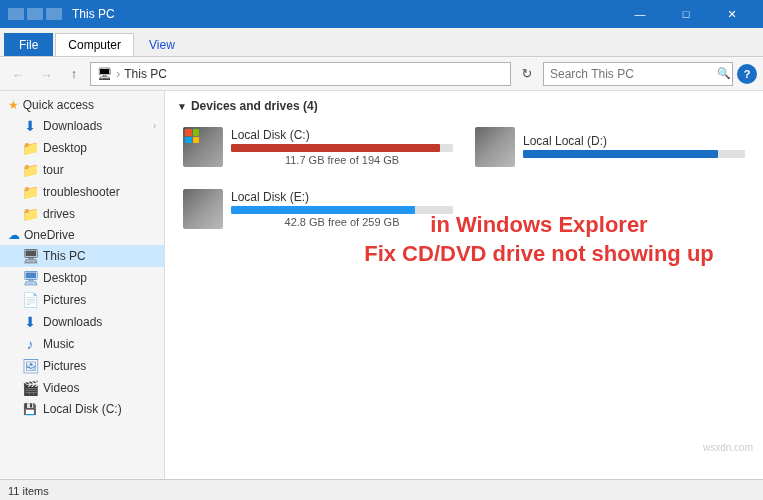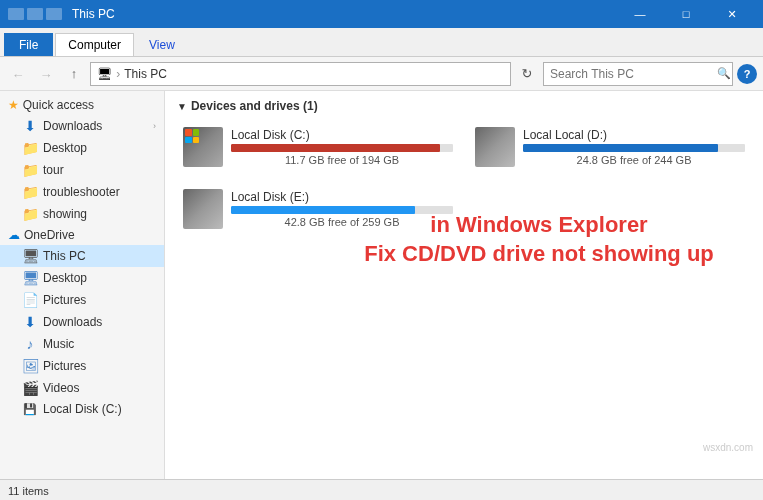--- a/index.html
+++ b/index.html
@@ -340,21 +340,21 @@
     <div class="sidebar-item">
       <span class="item-icon folder-icon">📁</span>
       <span>tour</span>
     </div>
     <div class="sidebar-item">
       <span class="item-icon folder-icon">📁</span>
       <span>troubleshooter</span>
     </div>
     <div class="sidebar-item">
       <span class="item-icon folder-icon">📁</span>
-      <span>showing</span>
+      <span>drives</span>
     </div>
 
     <div class="sidebar-group-header">
       <span style="color:#0078d4;">☁</span>
       <span>OneDrive</span>
     </div>
 
     <div class="sidebar-item selected">
       <span class="item-icon" style="color:#555;">🖥</span>
       <span>This PC</span>
@@ -385,21 +385,21 @@
     </div>
     <div class="sidebar-item">
       <span class="item-icon" style="color:#888;font-size:11px;">💾</span>
       <span>Local Disk (C:)</span>
     </div>
   </div>
 
   <div class="content-area">
     <div class="section-header">
       <span class="section-chevron">▼</span>
-      <span class="section-title">Devices and drives (1)</span>
+      <span class="section-title">Devices and drives (4)</span>
     </div>
 
     <div class="drives-grid">
 
       <div class="drive-item">
         <div class="drive-thumb drive-thumb-c">
           <div class="win-logo">
             <div class="win-logo-sq"></div>
             <div class="win-logo-sq"></div>
             <div class="win-logo-sq"></div>
@@ -415,21 +415,20 @@
         </div>
       </div>
 
       <div class="drive-item">
         <div class="drive-thumb drive-thumb-d"></div>
         <div class="drive-info">
           <div class="drive-name">Local Local (D:)</div>
           <div class="drive-bar-bg">
             <div class="drive-bar-fill drive-bar-d"></div>
           </div>
-          <div class="drive-free">24.8 GB free of 244 GB</div>
         </div>
       </div>
 
       <div class="drive-item">
         <div class="drive-thumb drive-thumb-e"></div>
         <div class="drive-info">
           <div class="drive-name">Local Disk (E:)</div>
           <div class="drive-bar-bg">
             <div class="drive-bar-fill drive-bar-e"></div>
           </div>

